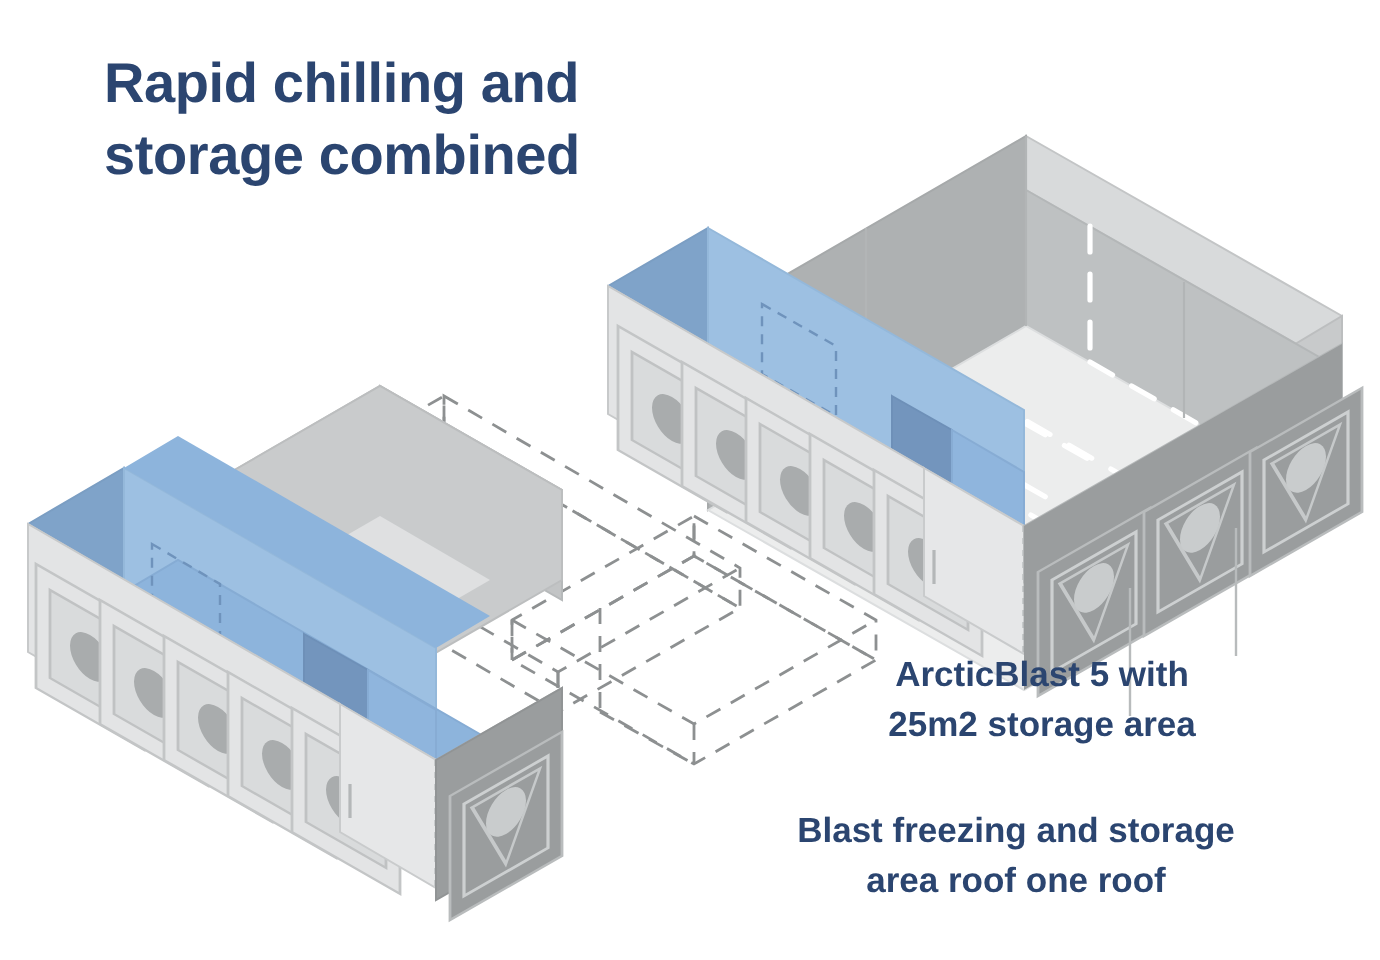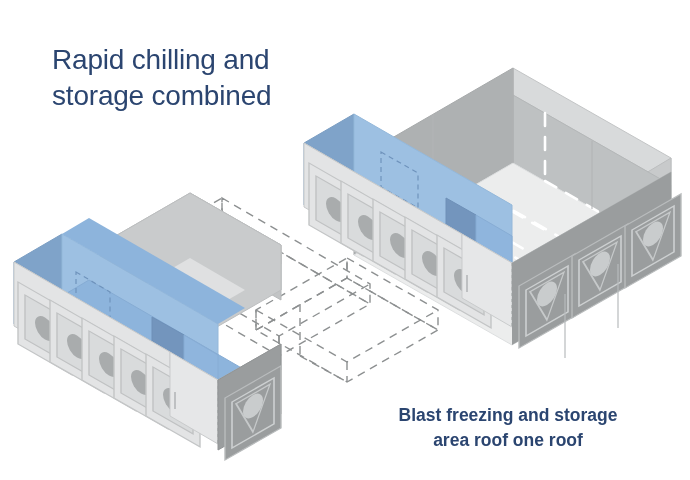--- a/index.html
+++ b/index.html
@@ -23,24 +23,24 @@
   .illo {
     position: absolute;
     left: 0;
     top: 0;
     width: 690px;
     height: 480px;
   }
   .title {
     position: absolute;
     left: 52px;
-    top: 42px;
+    top: 24px;
     width: 330px;
     font-size: 28px;
-    font-weight: normal;
+    font-weight: bold;
     line-height: 1.28;
     letter-spacing: -0.2px;
     color: #2b4570;
     white-space: pre-line;
     z-index: 5;
   }
   .caption {
     position: absolute;
     text-align: center;
     font-size: 17.5px;
@@ -252,17 +252,19 @@
         <g transform="translate(225,398) skewY(-29.8)">
             <use href="#ventPanel" width="56" height="62"></use>
           </g>
       </g>
     </g>
   </svg>
 
   <div class="title">Rapid chilling and
 storage combined</div>
 
+  <div class="caption" id="caption-product">ArcticBlast 5 with
+25m2 storage area</div>
 
   <div class="caption" id="caption-benefit">Blast freezing and storage
 area roof one roof</div>
 
 </div>
 
 </body></html>

